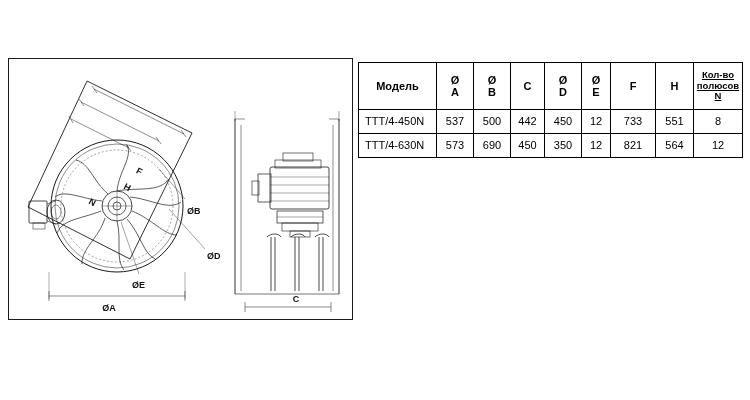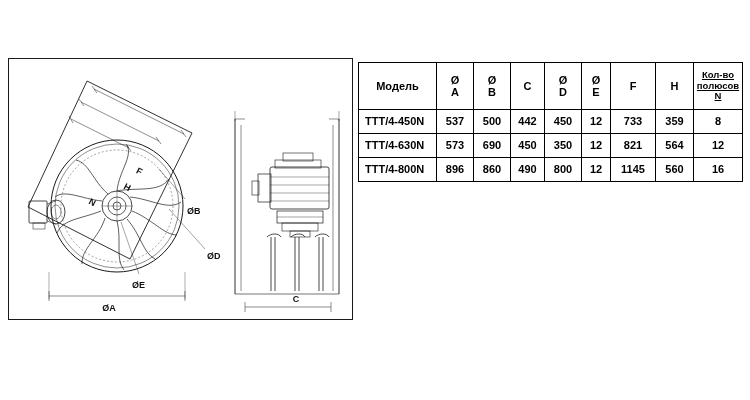--- a/index.html
+++ b/index.html
@@ -63,21 +63,21 @@
     height: 46px;
     font-size: 11px;
   }
   table.spec tbody td.model-cell {
     text-align: left;
     padding-left: 6px;
     font-size: 11px;
   }
   table.spec tbody td {
     font-size: 11px;
-    font-weight: bold;
+    font-weight: normal;
   }
   .hdr-stack {
     display: flex;
     flex-direction: column;
     align-items: center;
     justify-content: center;
     line-height: 1.12;
   }
   .hdr-stack span { display: block; }
   .hdr-polus {
@@ -310,42 +310,31 @@
       </thead>
       <tbody>
         <tr>
           <td class="model-cell">ТТТ/4-450N</td>
           <td>537</td>
           <td>500</td>
           <td>442</td>
           <td>450</td>
           <td>12</td>
           <td>733</td>
-          <td>359</td>
+          <td>551</td>
           <td>8</td>
         </tr>
         <tr>
           <td class="model-cell">ТТТ/4-630N</td>
           <td>573</td>
           <td>690</td>
           <td>450</td>
           <td>350</td>
           <td>12</td>
           <td>821</td>
           <td>564</td>
           <td>12</td>
         </tr>
-        <tr>
-          <td class="model-cell">ТТТ/4-800N</td>
-          <td>896</td>
-          <td>860</td>
-          <td>490</td>
-          <td>800</td>
-          <td>12</td>
-          <td>1145</td>
-          <td>560</td>
-          <td>16</td>
-        </tr>
       </tbody>
     </table>
   </div>
 
 </div>
 
 </body></html>

